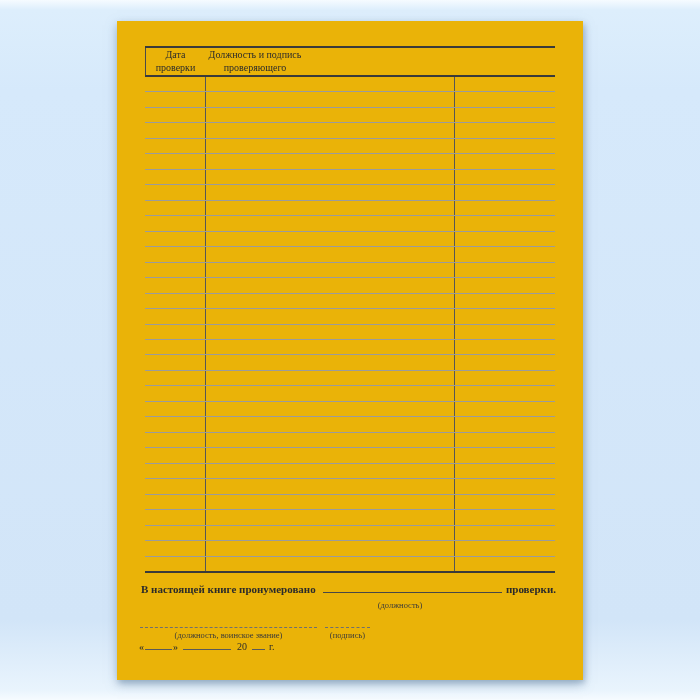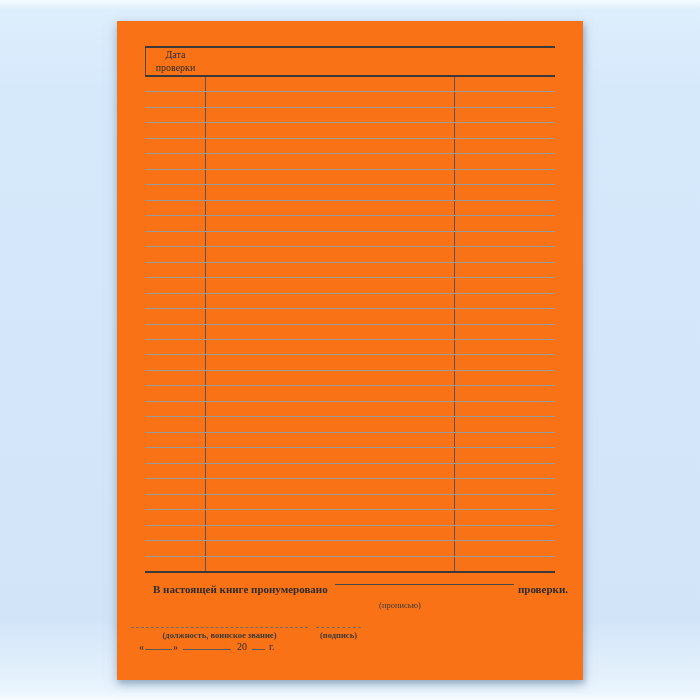--- a/index.html
+++ b/index.html
@@ -4,21 +4,21 @@
 <style>
   html,body{margin:0;padding:0;}
   body{
     width:700px;height:700px;position:relative;overflow:hidden;
     background:linear-gradient(180deg,#f6fbff 0px,#ddeefc 10px,#d6e9fb 90px,#d2e5f8 620px,#e9f4fd 690px,#f6fbff 700px);
     font-family:"Liberation Serif","DejaVu Serif",serif;
     color:#2b2b2b;
   }
   .paper{
     position:absolute;left:117px;top:21px;width:466px;height:659px;
-    background:#f97316;
+    background:#eab308;
     box-shadow:0 4px 10px rgba(105,135,165,.55),2px 3px 5px rgba(115,145,175,.35);
   }
   
   .table{position:absolute;left:28px;top:25px;width:410px;}
   .thead{
     display:flex;height:31px;box-sizing:border-box;
     border-top:2px solid #3a3a3a;border-bottom:2px solid #3a3a3a;
   }
   .th{
     display:flex;align-items:center;justify-content:center;text-align:center;
@@ -32,30 +32,30 @@
     border-bottom:2px solid #3a3a3a;
   }
   .tr{flex:1 1 auto;display:flex;border-bottom:1px solid #9b9b9b;box-sizing:border-box;}
   .tr:last-child{border-bottom:none;}
   .td{box-sizing:border-box;}
   .td1{width:60px;}
   .td2{width:250px;border-left:1px solid #565656;border-right:1px solid #565656;}
   .td3{width:100px;}
   
   .f-line1{
-    position:absolute;left:36px;top:562px;width:415px;
-    display:flex;
+    position:absolute;left:24px;top:562px;width:415px;
+    display:flex;align-items:flex-end;
     font-size:11px;font-weight:bold;white-space:nowrap;
   }
   .f-line1 .blank{flex:1;border-bottom:1px solid #474747;margin:0 4px 2px 7px;height:1px;}
   .f-hint{
     position:absolute;left:228px;top:579px;width:110px;
     text-align:center;font-size:8.5px;color:#3a3a3a;
   }
-  .f-sign{position:absolute;left:14px;top:596px;display:flex;font-weight:bold;}
+  .f-sign{position:absolute;left:23px;top:596px;display:flex;}
   .sig{display:flex;flex-direction:column;}
   .sig .line{height:10px;border-bottom:1px dashed #6f6f6f;}
   .sig .lab{text-align:center;font-size:8.5px;margin-top:2px;white-space:nowrap;color:#3a3a3a;}
   .sigA{width:177px;}
   .sigB{width:45px;margin-left:8px;}
   .sigC{width:147px;margin-left:26px;}
   .f-date{
     position:absolute;left:22px;top:620px;display:flex;align-items:flex-end;
     font-size:10px;white-space:nowrap;
   }
@@ -65,20 +65,21 @@
   .b3{width:13px;margin:0 4px 2px 5px;}
 </style>
 </head>
 <body>
 
 <div class="paper">
 
   <div class="table">
     <div class="thead">
       <div class="th th1">Дата проверки</div>
+      <div class="th th3">Должность и подпись проверяющего</div>
     </div>
     <div class="tbody">
         <div class="tr">
           <div class="td td1"></div>
           <div class="td td2"></div>
           <div class="td td3"></div>
         </div>
         <div class="tr">
           <div class="td td1"></div>
           <div class="td td2"></div>
@@ -235,21 +236,21 @@
           <div class="td td3"></div>
         </div>
       </div>
   </div>
 
   <div class="f-line1">
     <span>В настоящей книге пронумеровано</span>
     <span class="blank"></span>
     <span>проверки.</span>
   </div>
-  <div class="f-hint">(прописью)</div>
+  <div class="f-hint">(должность)</div>
 
   <div class="f-sign">
     <div class="sig sigA">
       <div class="line"></div>
       <div class="lab">(должность, воинское звание)</div>
     </div>
     <div class="sig sigB">
       <div class="line"></div>
       <div class="lab">(подпись)</div>
     </div>

